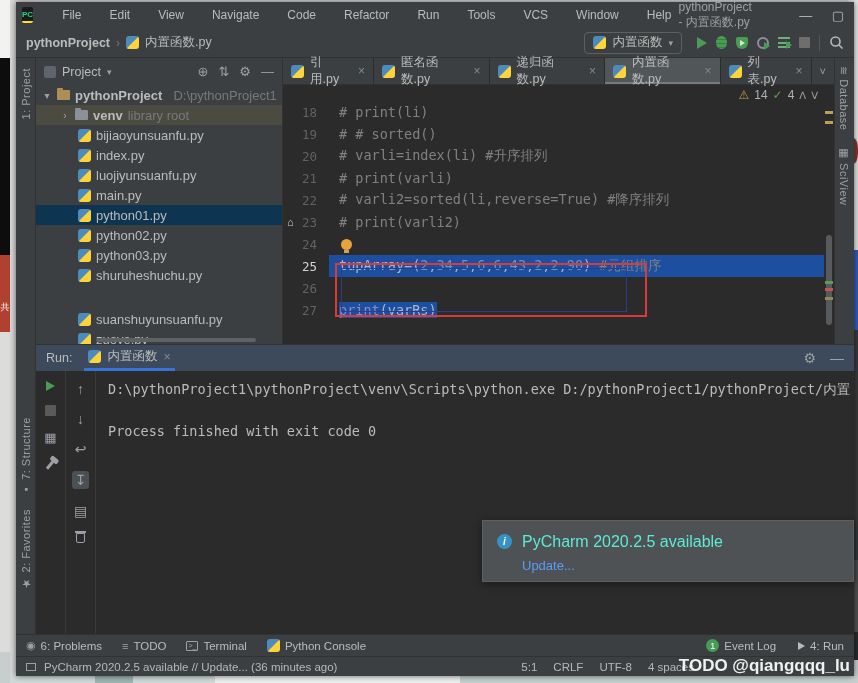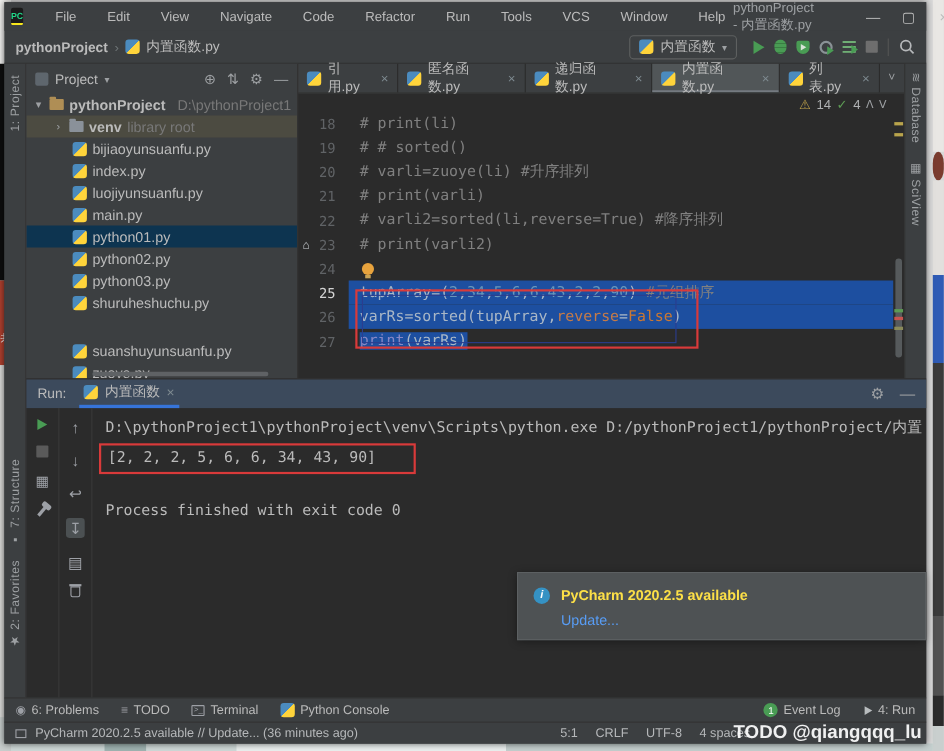--- a/index.html
+++ b/index.html
@@ -1,18 +1,18 @@
 <!DOCTYPE html>
 <html><head>
 <meta charset="utf-8">
 <style>
   * { margin:0; padding:0; box-sizing:border-box; }
   html,body { width:858px; height:683px; overflow:hidden; background:#d8d8d8;
     font-family:"Liberation Sans", sans-serif; }
-  .win { position:absolute; left:4px; top:2px; width:838px; height:674px;
+  .win { position:absolute; left:16px; top:2px; width:838px; height:674px;
     background:#3c3f41; display:flex; flex-direction:column; box-shadow:0 0 6px rgba(0,0,0,.6); }
 
   
   .bg-strip { position:absolute; z-index:0; }
   .bgl { left:0; top:0; width:10px; height:683px; }
   .bgl .b1{height:58px;background:#f2f2f0;} .bgl .b2{height:197px;background:#0d0d0d;}
   .bgl .b3{height:77px;background:#b0402f;color:#fff;font-size:9px;text-align:center;padding-top:46px;}
   .bgl .b4{height:320px;background:#dcdcda;} .bgl .b5{height:31px;background:#c8cecd;}
   .bgr { right:0; top:0; width:10px; height:683px; }
   .bgr .b1{height:138px;background:#e9e7e4;} .bgr .b2{height:26px;background:#7a3b2e;border-radius:50% / 40%;}
@@ -152,21 +152,21 @@
   .console { flex:1; min-width:0; padding:8px 0 0 12px; font-family:"DejaVu Sans Mono", monospace;
     font-size:13.5px; color:#bbbbbb; line-height:21px; white-space:pre; overflow:hidden; }
   .cline.boxed span { display:inline-block; border:2px solid #d93a3a; padding:1px 34px 2px 6px; margin:3px 0 2px -6px; }
 
   
   .notif { position:absolute; right:0; bottom:52px; width:372px; height:62px; background:#4e5254;
     border:1px solid #5c6062; box-shadow:0 2px 8px rgba(0,0,0,.4); z-index:20; padding:12px 14px 0 14px; }
   .notif-row { display:flex; gap:10px; align-items:flex-start; }
   .info-ic { width:15px; height:15px; border-radius:50%; background:#3592c4; color:#fff; font-size:10px;
     font-weight:bold; display:flex; align-items:center; justify-content:center; font-style:italic; flex:none; margin-top:1px; }
-  .notif-title { color:#fde047; font-weight:bold; font-size:13px; }
+  .notif-title { color:#5eead4; font-weight:normal; font-size:16px; }
   .notif-link { color:#589df6; font-size:13px; margin:7px 0 0 25px; }
 
   
   .toolwin-bar { height:22px; flex:none; border-top:1px solid #323232; display:flex; align-items:center;
     padding:0 10px; color:#bbb; font-size:11.5px; gap:20px; background:#3c3f41; }
   .twb-item { display:flex; align-items:center; gap:5px; }
   .twb-ico { color:#9da0a6; font-size:11px; }
   .term-ico { width:12px; height:10px; border:1px solid #9da0a6; border-radius:1px; font-size:7px;
     color:#9da0a6; line-height:8px; padding-left:1px; }
   .twb-right { margin-left:auto; display:flex; align-items:center; gap:22px; }
@@ -385,21 +385,21 @@
                   </div>
                   <div class="eline">
                     <span class="gut">19</span>
                     <span class="codepart">
                       <span class="seg"><span class="t-co"># # sorted()</span></span>
                     </span>
                   </div>
                   <div class="eline">
                     <span class="gut">20</span>
                     <span class="codepart">
-                      <span class="seg"><span class="t-co"># varli=zuoye(li)  #升序排列</span></span>
+                      <span class="seg"><span class="t-co"># varli=index(li)  #升序排列</span></span>
                     </span>
                   </div>
                   <div class="eline">
                     <span class="gut">21</span>
                     <span class="codepart">
                       <span class="seg"><span class="t-co"># print(varli)</span></span>
                     </span>
                   </div>
                   <div class="eline">
                     <span class="gut">22</span>
@@ -421,23 +421,20 @@
                     </span>
                   </div>
                   <div class="eline sel-full cur">
                     <span class="gut">25</span>
                     <span class="codepart">
                       <span class="seg"><span class="t-pl">tupArray=(</span><span class="t-nu">2</span><span class="t-pl">,</span><span class="t-nu">34</span><span class="t-pl">,</span><span class="t-nu">5</span><span class="t-pl">,</span><span class="t-nu">6</span><span class="t-pl">,</span><span class="t-nu">6</span><span class="t-pl">,</span><span class="t-nu">43</span><span class="t-pl">,</span><span class="t-nu">2</span><span class="t-pl">,</span><span class="t-nu">2</span><span class="t-pl">,</span><span class="t-nu">90</span><span class="t-pl">) </span><span class="t-co">#元组排序</span></span>
                     </span>
                   </div>
                   <div class="eline sel-full">
                     <span class="gut">26</span>
-                    <span class="codepart">
-                      <span class="seg"><span class="t-pl">varRs=</span><span class="t-pl">sorted</span><span class="t-pl">(tupArray,</span><span class="t-pa">reverse</span><span class="t-pl">=</span><span class="t-kw">False</span><span class="t-pl">)</span></span>
-                    </span>
                   </div>
                   <div class="eline sel-text">
                     <span class="gut">27</span>
                     <span class="codepart">
                       <span class="seg"><span class="t-bi">print</span><span class="t-pl">(varRs)</span></span>
                     </span>
                   </div>
                 </div>
             <div class="redbox">
               <div class="bluebox"></div>
@@ -488,21 +485,21 @@
             <div class="icon-pin"></div>
           </div>
           <div class="rcol rcol2">
             <span>↑</span>
             <span>↓</span>
             <span>↩</span>
             <span class="selbox">↧</span>
             <span>▤</span>
             <div class="icon-trash"></div>
           </div>
-          <div class="console" id="console"><div class="cline"><span>D:\pythonProject1\pythonProject\venv\Scripts\python.exe D:/pythonProject1/pythonProject/内置</span></div><div class="cline boxed"><span>[2, 2, 2, 5, 6, 6, 34, 43, 90]</span></div><div class="cline"><span> </span></div><div class="cline"><span>Process finished with exit code 0</span></div></div>
+          <div class="console" id="console"><div class="cline"><span>D:\pythonProject1\pythonProject\venv\Scripts\python.exe D:/pythonProject1/pythonProject/内置</span></div><div class="cline"><span> </span></div><div class="cline"><span>Process finished with exit code 0</span></div></div>
         </div>
 
         <div class="notif">
           <div class="notif-row">
             <div class="info-ic">i</div>
             <div class="notif-title">PyCharm 2020.2.5 available</div>
           </div>
           <div class="notif-link">Update...</div>
         </div>
       </div>

